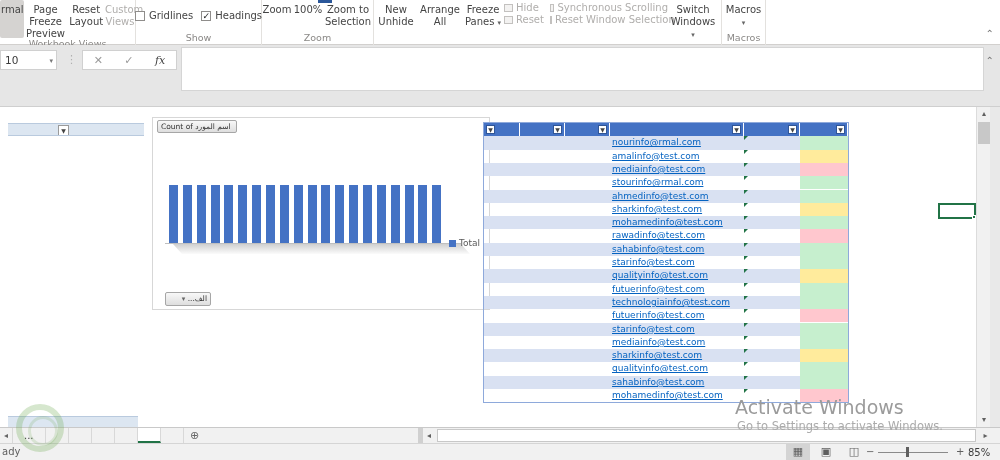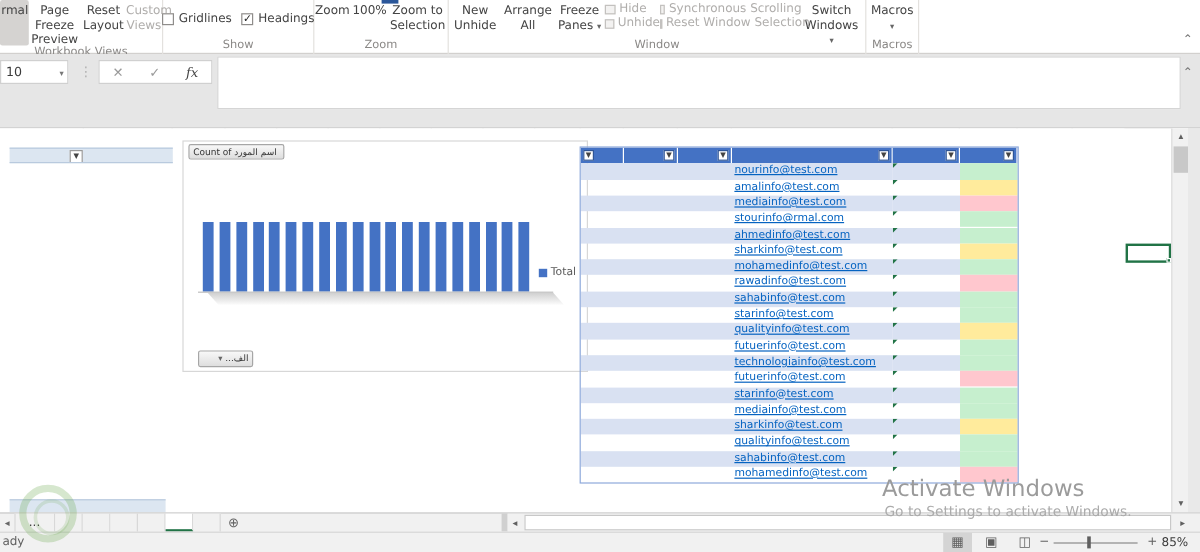--- a/index.html
+++ b/index.html
@@ -154,36 +154,35 @@
       <div class="rbtn" style="width:44px">New Unhide</div>
       <div class="rbtn" style="width:44px">Arrange All</div>
       <div class="rbtn" style="width:42px"><span>Freeze Panes</span> <span class="caret">▾</span></div>
       <div class="stack2" style="width:46px">
         <div class="miniline">
             <span class="miniicon"></span>
             <span>Hide</span>
           </div>
         <div class="miniline">
             <span class="miniicon"></span>
-            <span>Unhide</span>
+            <span>Reset</span>
           </div>
       </div>
       <div class="stack2" style="width:118px">
         <div class="miniline">
             <span class="miniicon"></span>
             <span>Synchronous Scrolling</span>
           </div>
         <div class="miniline">
             <span class="miniicon"></span>
             <span>Reset Window Selection</span>
           </div>
       </div>
       <div class="rbtn" style="width:50px"><span>Switch Windows</span> <span class="caret">▾</span></div>
     </div>
-    <div class="rlabel">Window</div>
   </div>
 
   <div class="rgroup" style="width:44px">
     <div class="rbtns" style="justify-content:center">
       <div class="rbtn" style="width:42px"><span>Macros</span><br><span class="caret">▾</span></div>
     </div>
     <div class="rlabel">Macros</div>
   </div>
 
   <div id="zoom-icon-sliver"></div>
@@ -342,21 +341,21 @@
         <div class="cat" style="left: 190.3px; top: 129px;"></div>
         <div class="cat" style="left: 204.1px; top: 129px;"></div>
         <div class="cat" style="left: 218px; top: 129px;"></div>
         <div class="cat" style="left: 231.9px; top: 129px;"></div>
         <div class="cat" style="left: 245.7px; top: 129px;"></div>
         <div class="cat" style="left: 259.6px; top: 129px;"></div>
         <div class="cat" style="left: 273.4px; top: 129px;"></div>
         <div class="cat" style="left: 287.3px; top: 129px;"></div>
         <div class="cat" style="left: 301.1px; top: 129px; direction: ltr;"></div>
       </div>
-    <div id="legend" style="left:296px; top:104px;">
+    <div id="legend" style="left:296px; top:120px;">
       <span class="sq"></span>
       <span>Total</span>
     </div>
     <div class="fieldbtn" style="left:12px; top:174px; width:46px; height:14px; direction:rtl;"><span>الف...</span> <span class="caret">▾</span></div>
   </div>
 
   <div id="suptable">
       <div class="tcell th ltr" style="left: 484px; top: 16px; width: 36px; height: 13.3px;">
         <div style="overflow: hidden; white-space: nowrap;"></div>
         <div class="fbx">▼</div>
@@ -377,21 +376,21 @@
         <div style="overflow: hidden; white-space: nowrap; direction: rtl;"></div>
         <div class="fbx">▼</div>
       </div>
       <div class="tcell th" style="left: 800px; top: 16px; width: 48px; height: 13.3px;">
         <div style="overflow: hidden; white-space: nowrap; direction: rtl;"></div>
         <div class="fbx">▼</div>
       </div>
       <div class="tcell band" style="left: 484px; top: 29.3px; width: 36px; height: 13.3px; text-align: right; padding-right: 6px; color: rgb(26, 26, 26);"></div>
       <div class="tcell rtl band" style="left: 520px; top: 29.3px; width: 45px; height: 13.3px;"></div>
       <div class="tcell rtl band" style="left: 565px; top: 29.3px; width: 45px; height: 13.3px;"></div>
-      <div class="tcell band" style="left: 610px; top: 29.3px; width: 134px; height: 13.3px;"><span class="email">nourinfo@test.com</span></div>
+      <div class="tcell band" style="left: 610px; top: 29.3px; width: 134px; height: 13.3px;"><span class="email">nourinfo@rmal.com</span></div>
       <div class="tcell phone band" style="left: 744px; top: 29.3px; width: 56px; height: 13.3px;">
         <div class="tri"></div>
       </div>
       <div class="tcell status st-active" style="left: 800px; top: 29.3px; width: 48px; height: 13.3px;"></div>
       <div class="tcell" style="left: 484px; top: 42.6px; width: 36px; height: 13.3px; text-align: right; padding-right: 6px; color: rgb(26, 26, 26);"></div>
       <div class="tcell rtl" style="left: 520px; top: 42.6px; width: 45px; height: 13.3px;"></div>
       <div class="tcell rtl" style="left: 565px; top: 42.6px; width: 45px; height: 13.3px;"></div>
       <div class="tcell" style="left: 610px; top: 42.6px; width: 134px; height: 13.3px;"><span class="email">amalinfo@test.com</span></div>
       <div class="tcell phone" style="left: 744px; top: 42.6px; width: 56px; height: 13.3px;">
         <div class="tri"></div>

